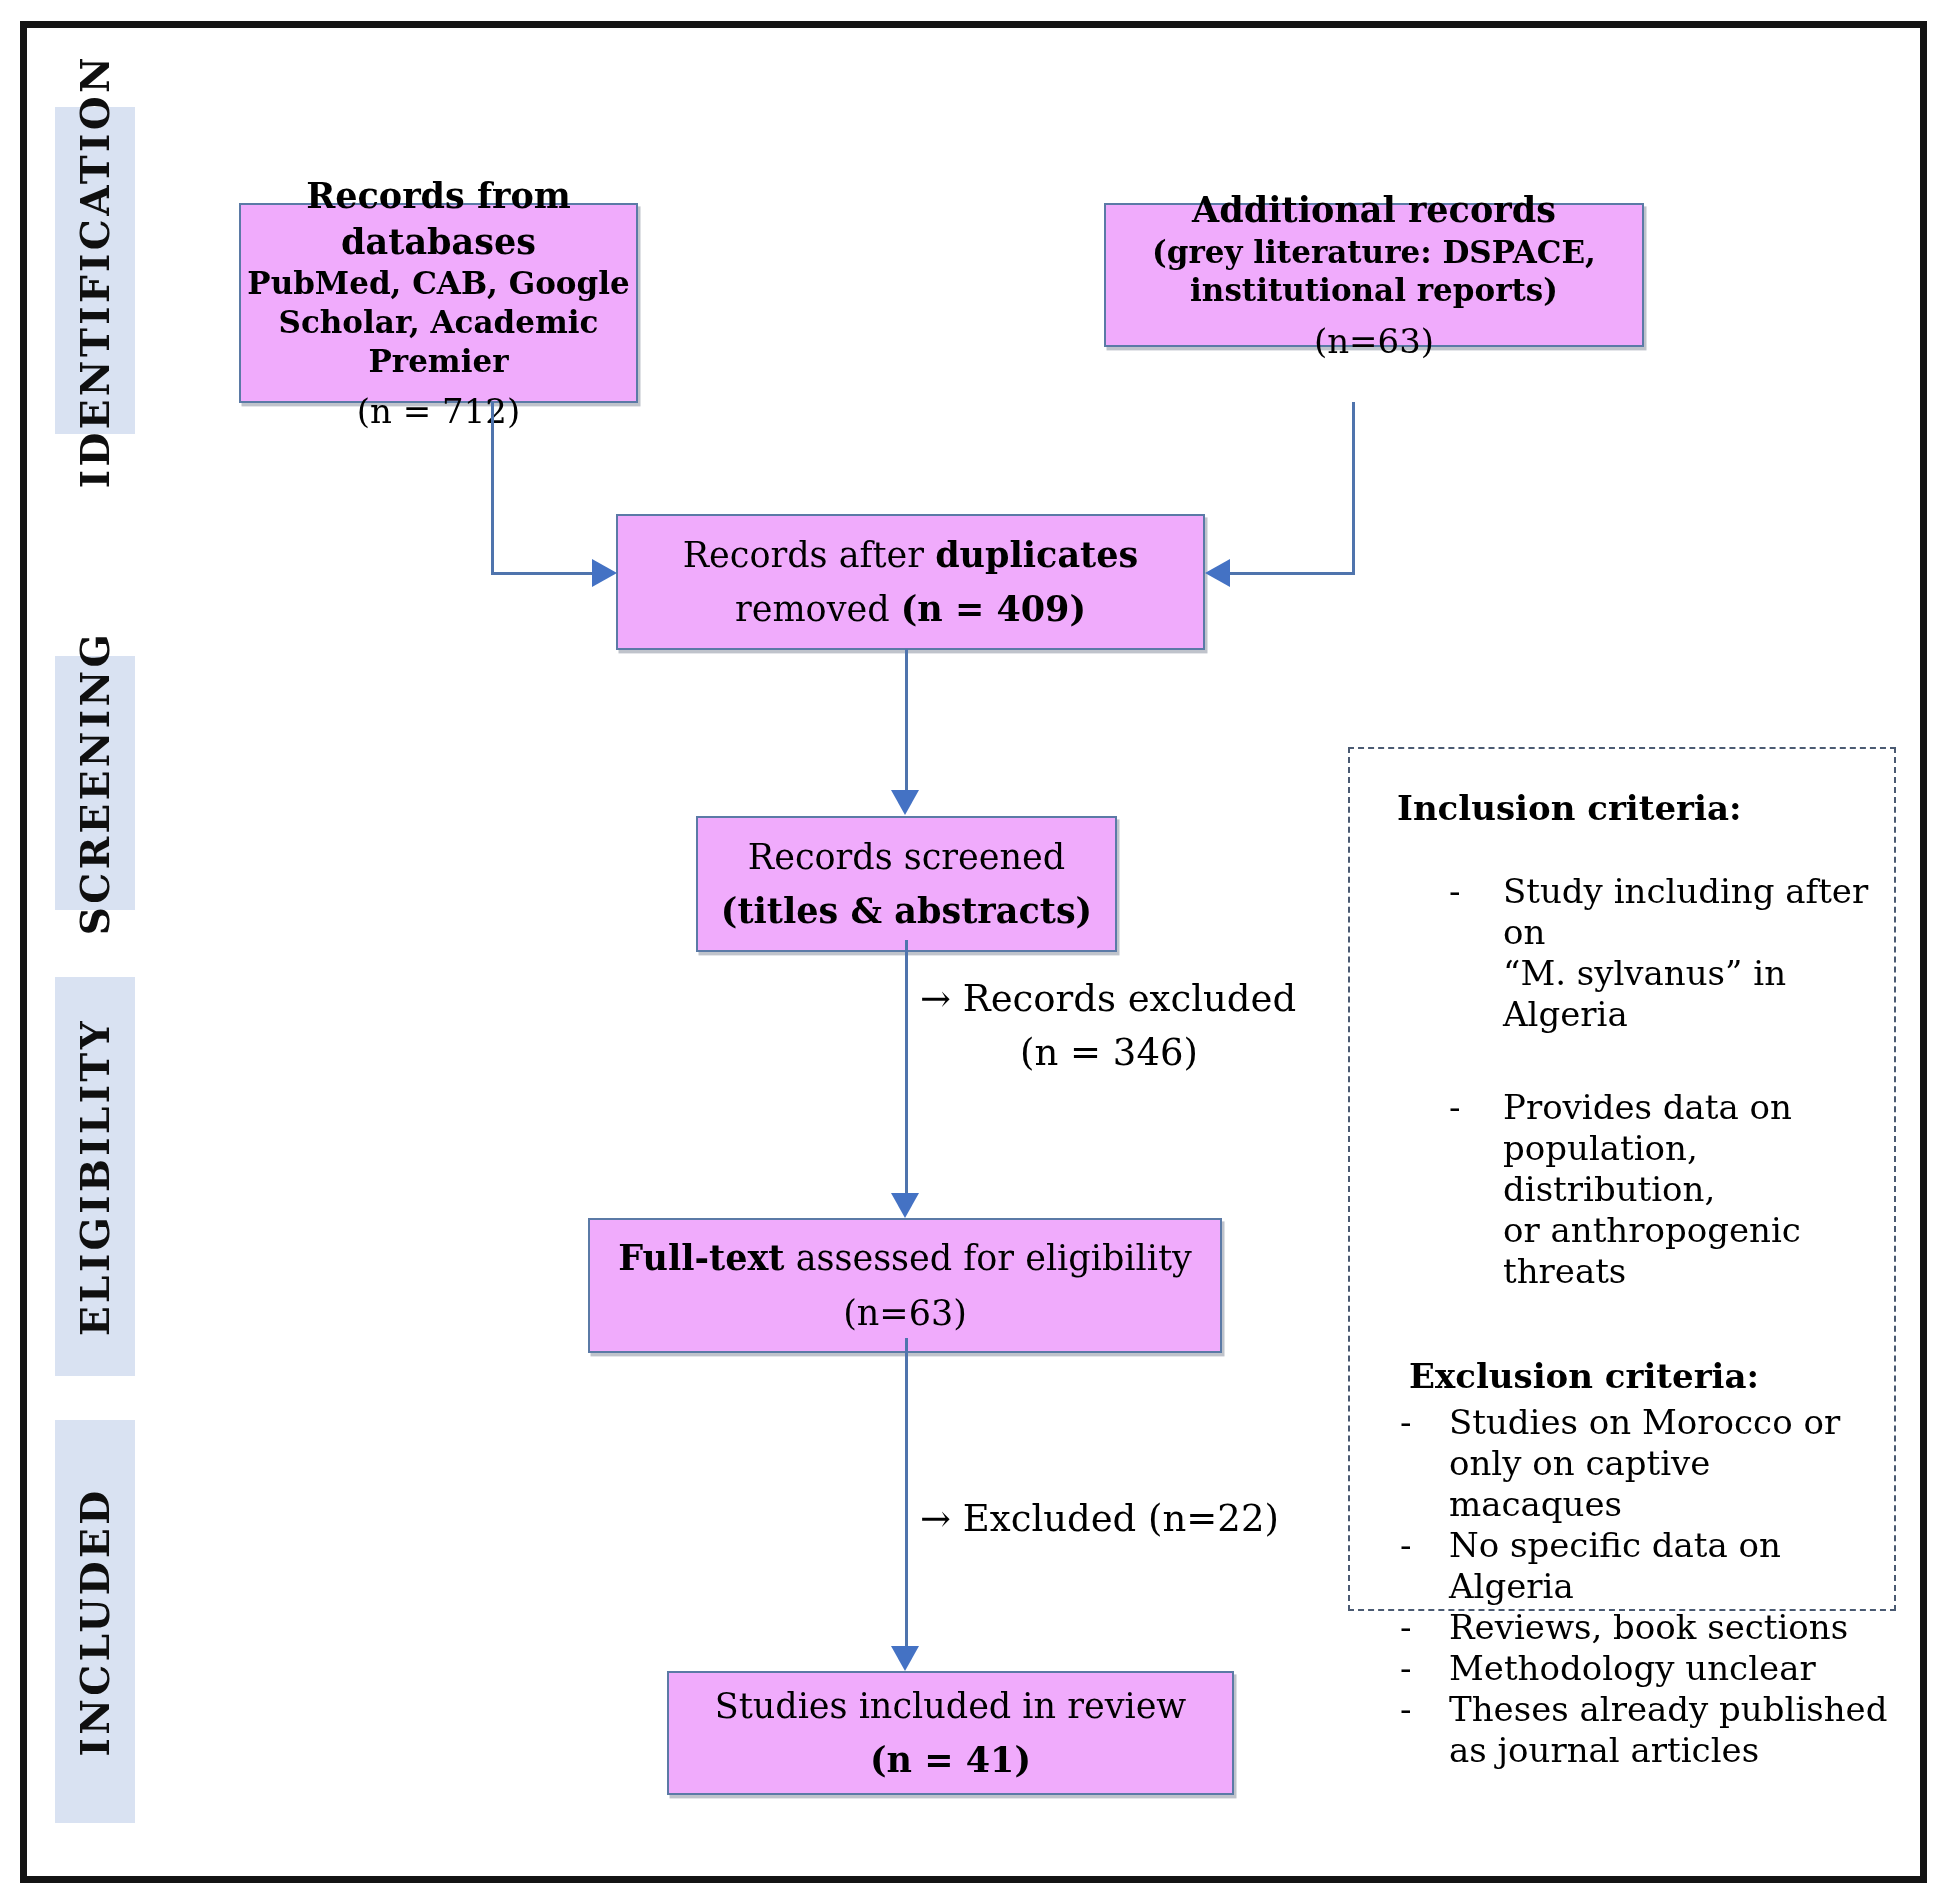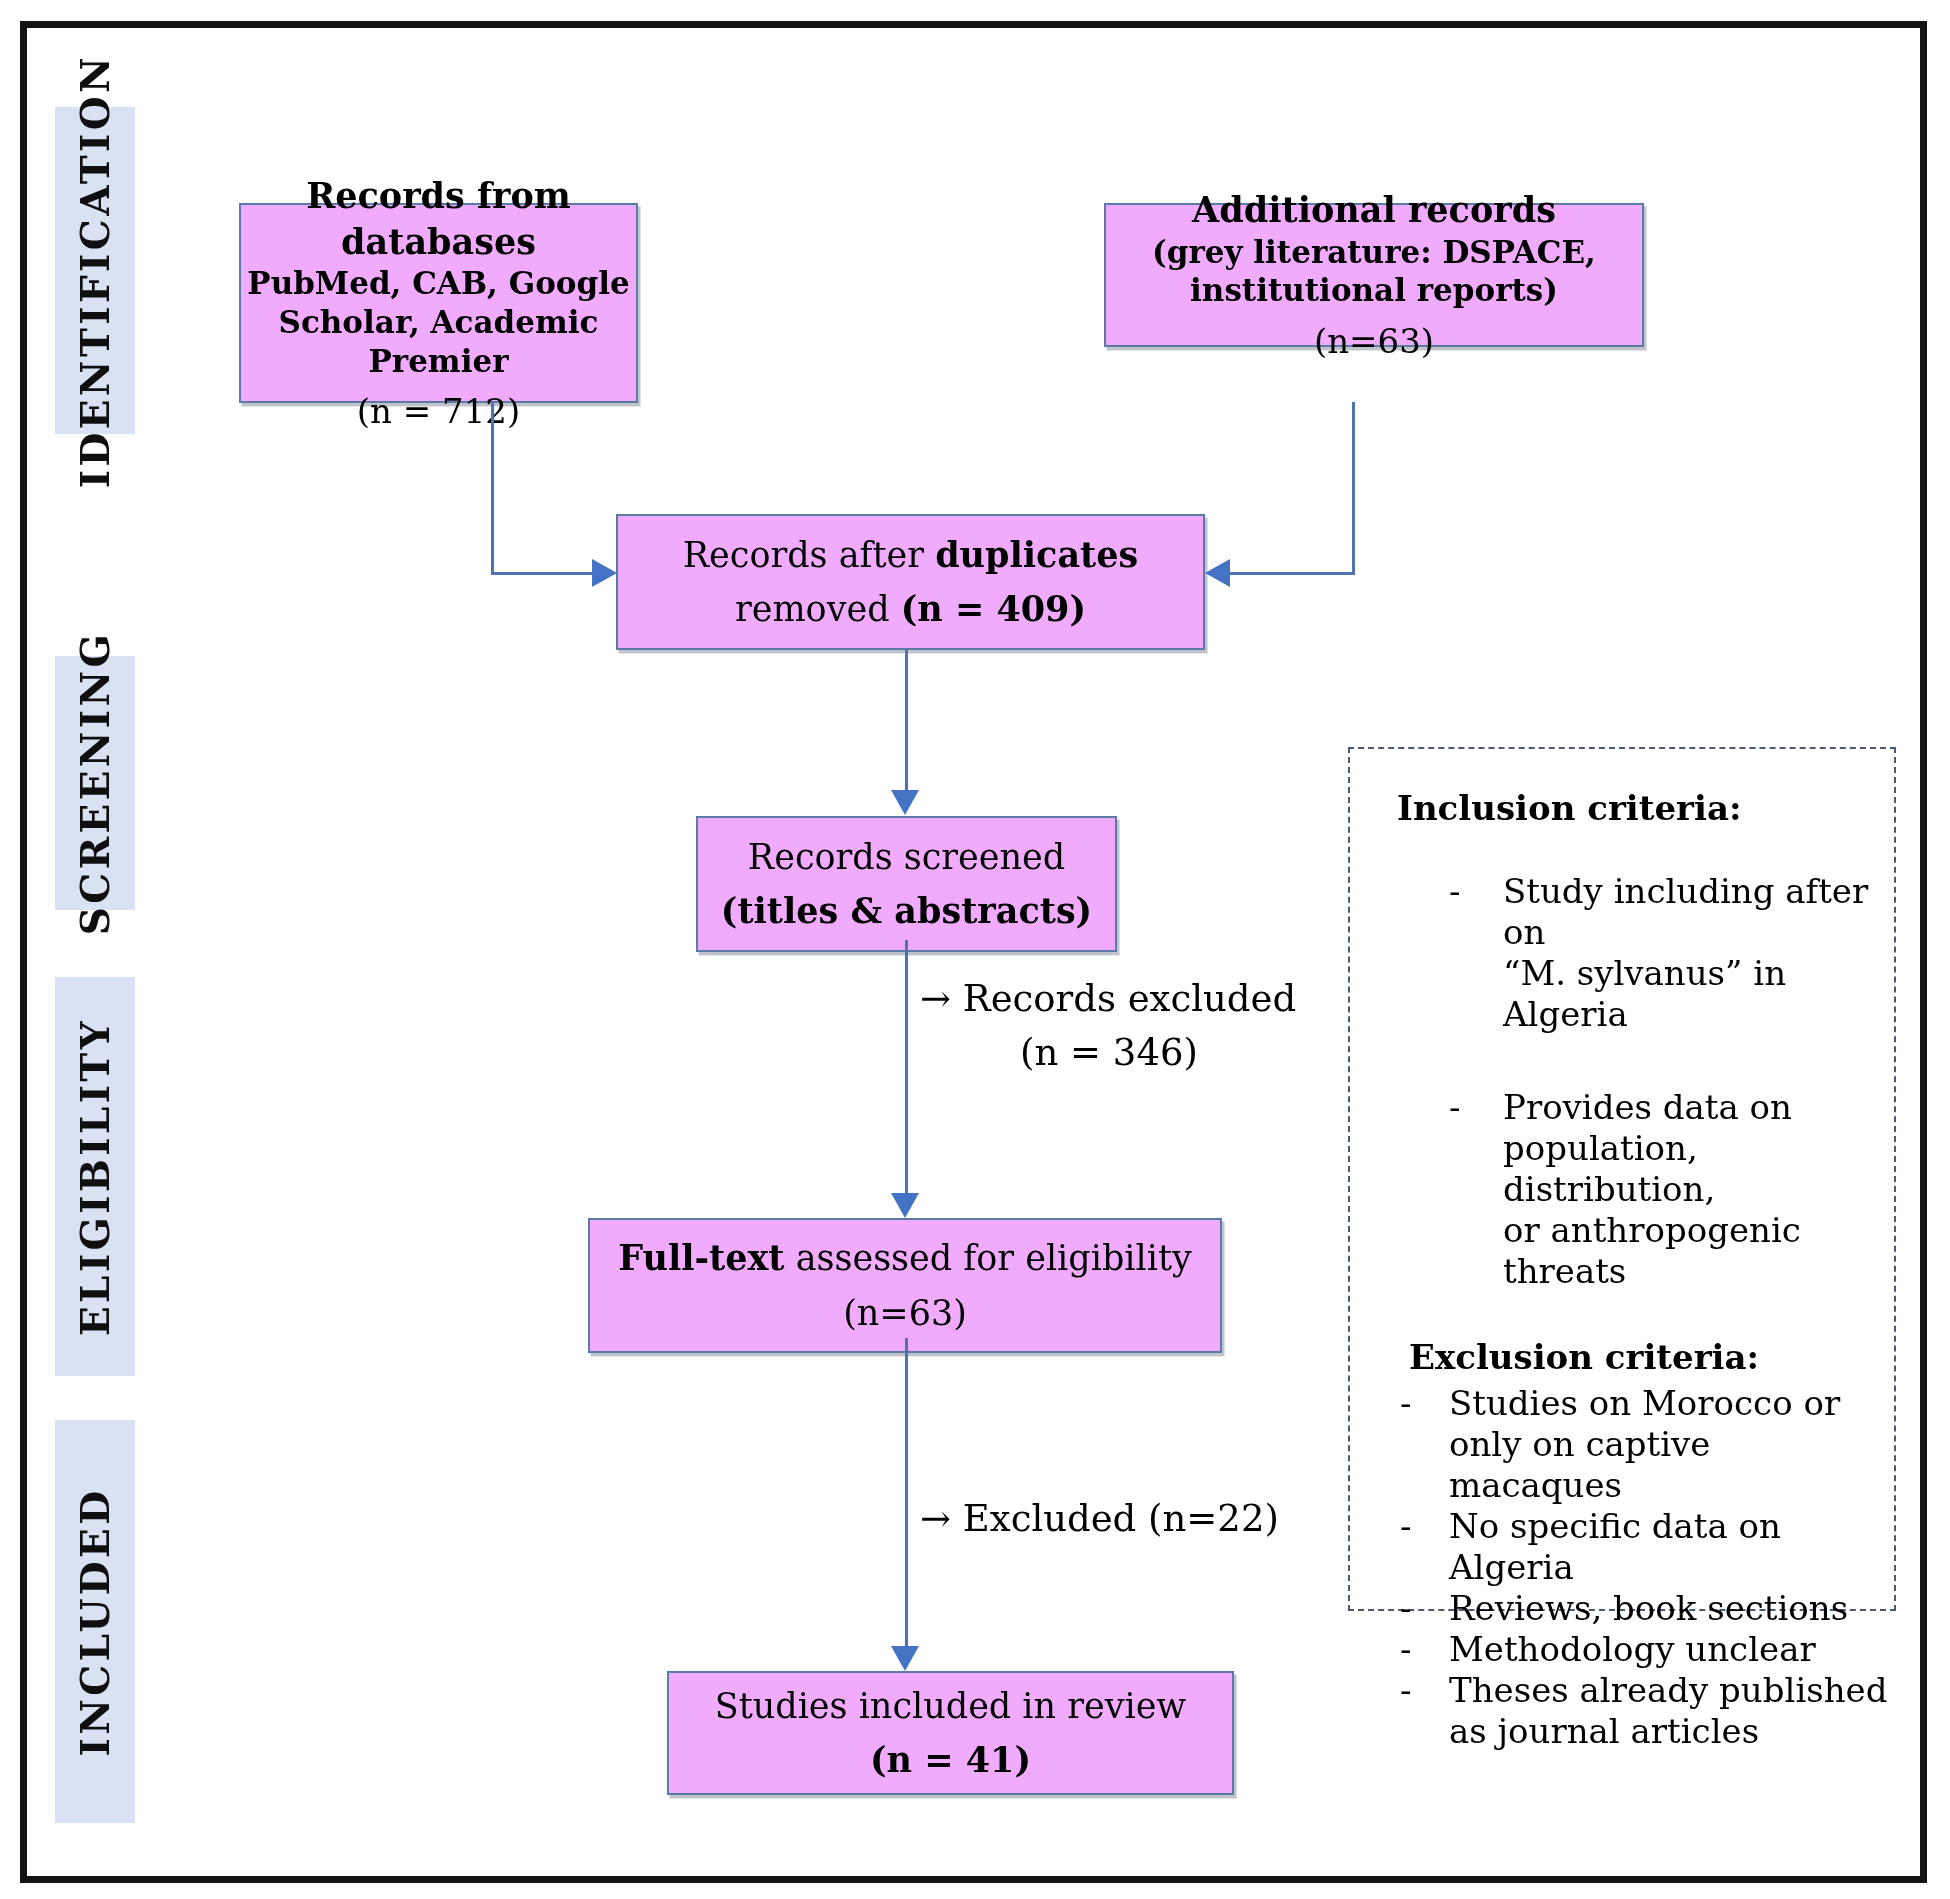--- a/index.html
+++ b/index.html
@@ -40,21 +40,21 @@
   .arr-down{border-left:14.3px solid transparent;border-right:14.3px solid transparent;border-top:25px solid #4472c4;}
   
   .annot{position:absolute;font-size:37px;line-height:1.45;white-space:nowrap;}
   .annot .a-line2{text-align:center;white-space:nowrap;}
   
   .criteria{
     position:absolute;border:2.5px dashed #4a5a72;box-sizing:border-box;background:transparent;
   }
   .crit-head{font-weight:bold;font-size:34px;line-height:41px;}
   .crit-head.h1{margin:39px 0 0 47px;}
-  .crit-head.h2{margin:45px 0 0 59px;}
+  .crit-head.h2{margin:64px 0 0 59px;}
   .crit-list{margin-top:42px;}
   .crit-list.list2{margin-top:5px;}
   .crit-item{display:flex;font-size:34px;line-height:41px;}
   .list1 .crit-item{padding-left:99px;}
   .list1 .crit-item + .crit-item{margin-top:52px;}
   .list1 .dash{width:54px;flex:none;}
   .list2 .crit-item{padding-left:50px;}
   .list2 .dash{width:49px;flex:none;}
   .tline{display:block;}
 </style>

